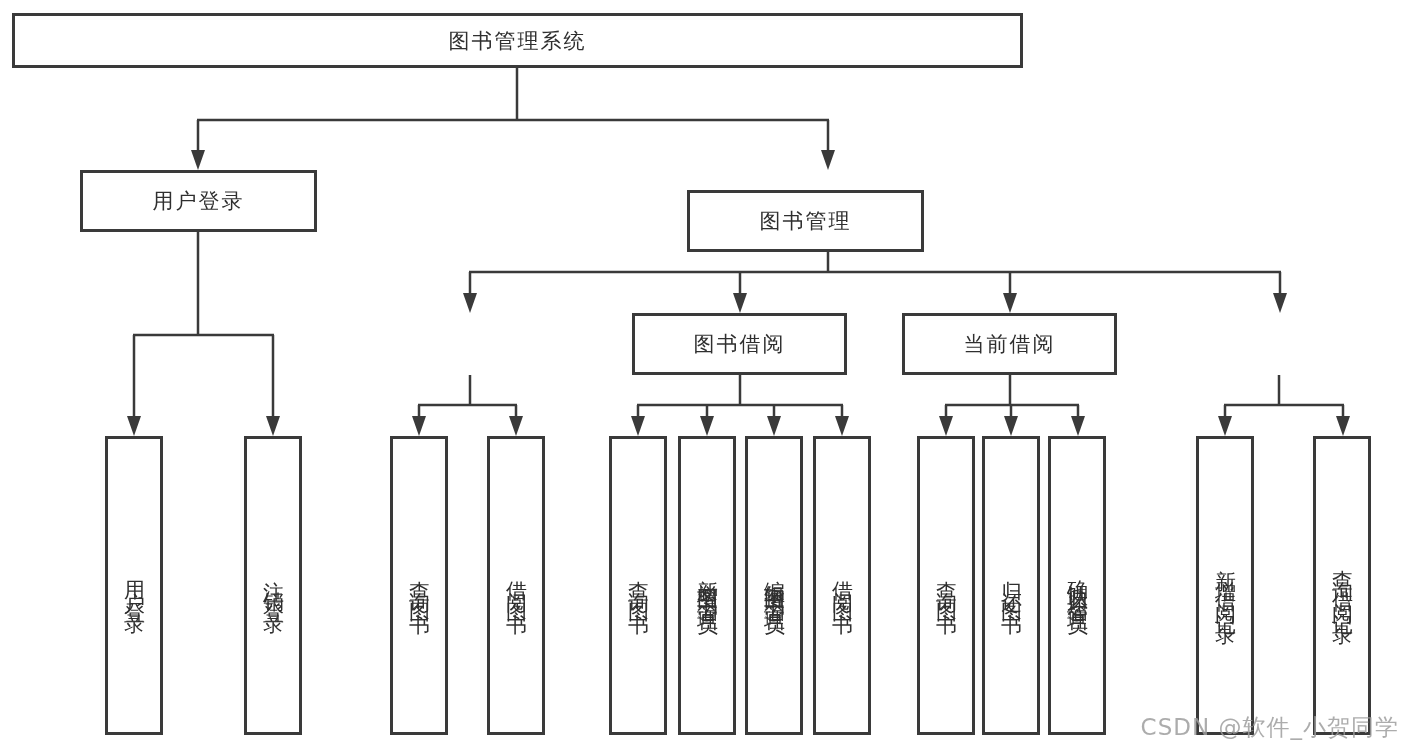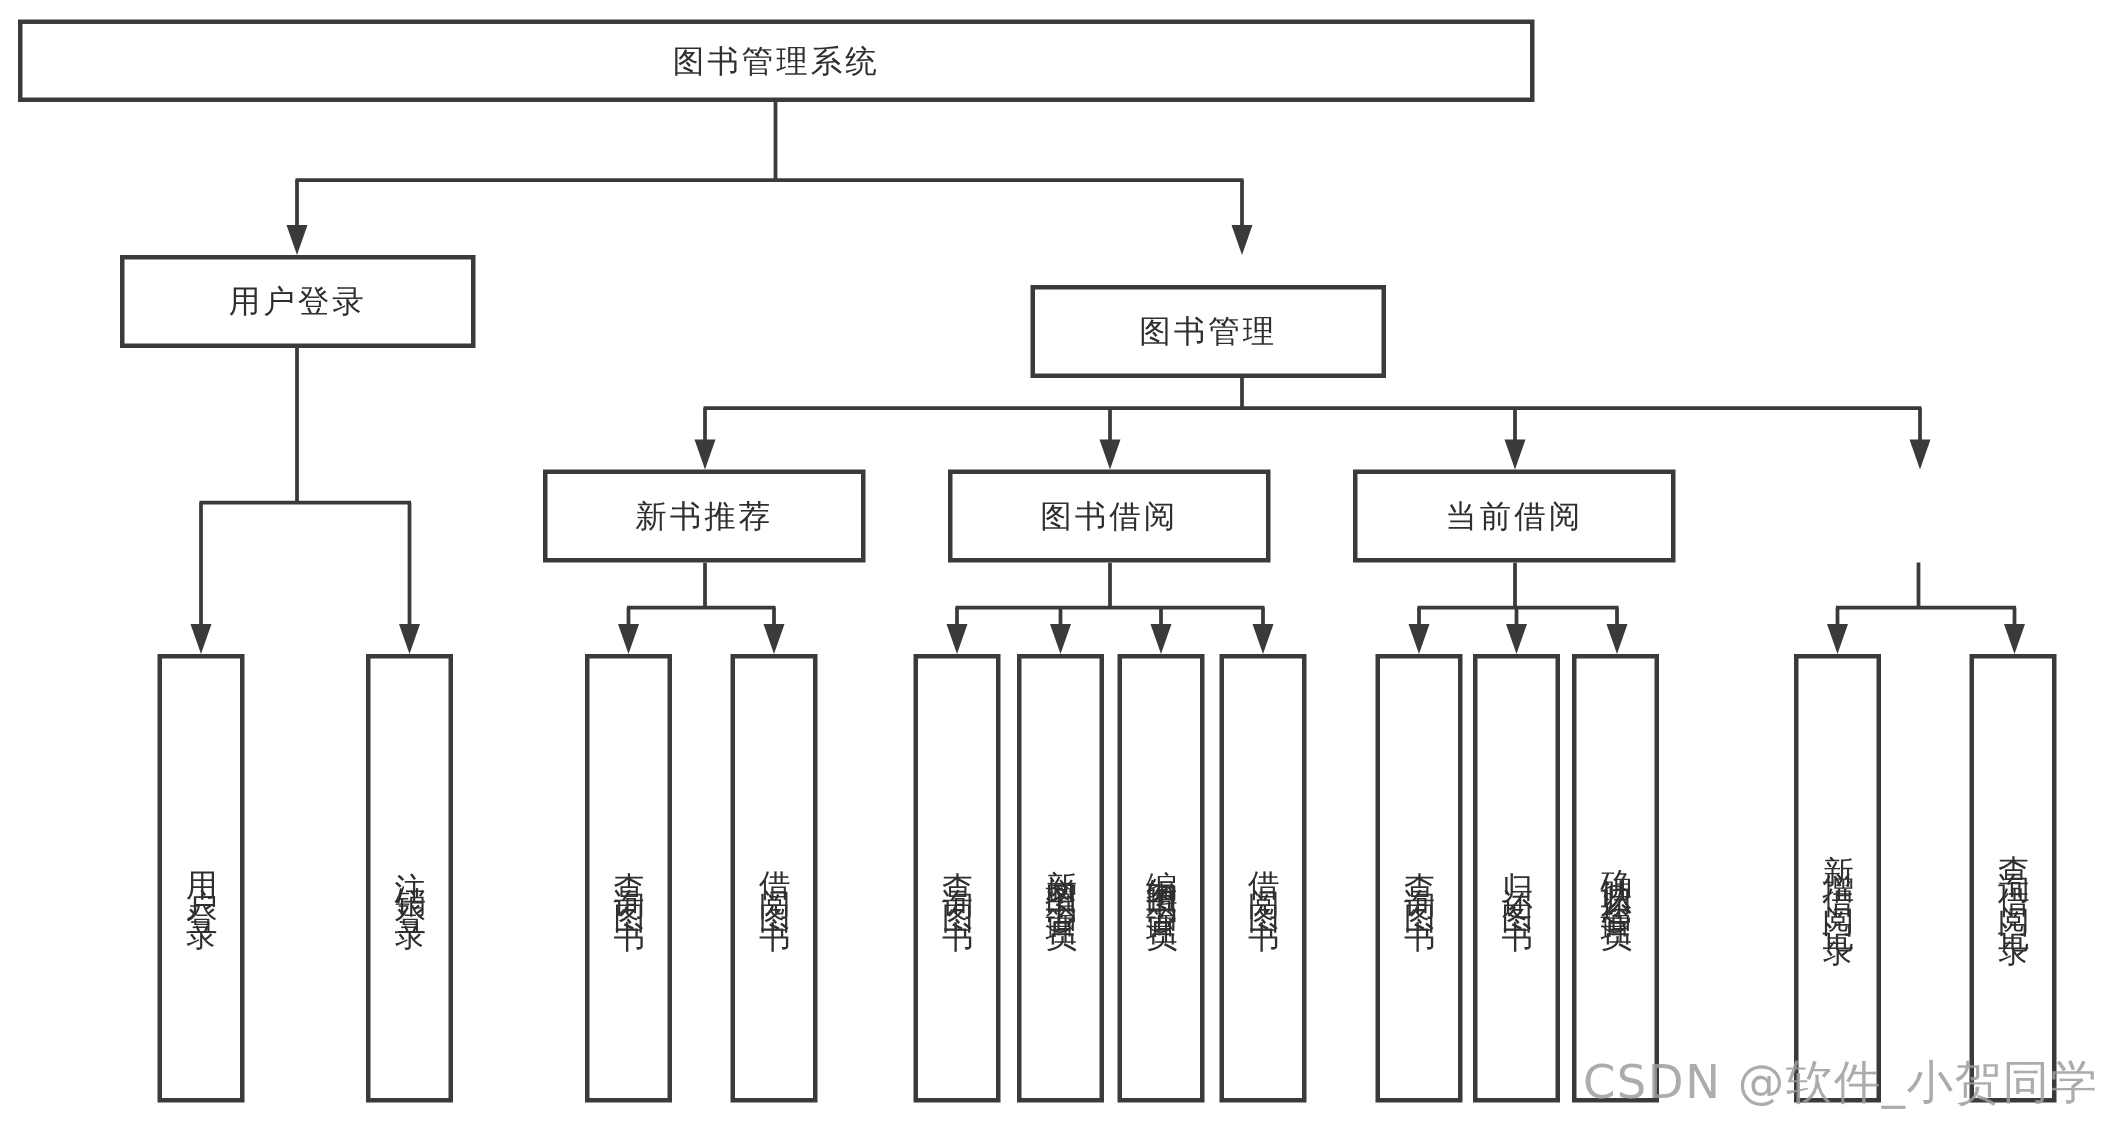--- a/index.html
+++ b/index.html
@@ -45,21 +45,21 @@
     line-height: 1;
     white-space: nowrap;
   }
   .vbox.tight span {
     letter-spacing: 5px;
   }
   .watermark {
     position: absolute;
     right: 6px;
     bottom: 4px;
-    font-size: 31px;
+    font-size: 23px;
     color: rgba(158, 158, 158, 0.85);
     letter-spacing: 1px;
     z-index: 2;
     white-space: nowrap;
   }
 </style>
 </head>
 <body>
 
 <div class="canvas">
@@ -139,23 +139,20 @@
     <span>图书管理系统</span>
   </div>
 
   <div class="node hbox" style="left:80px; top:170px; width:237px; height:62px;">
     <span>用户登录</span>
   </div>
   <div class="node hbox" style="left:687px; top:170px; width:237px; height:62px;margin-top:20px;">
     <span>图书管理</span>
   </div>
 
-  <div class="node hbox" style="left:362px; top:313px; width:215px; height:62px;">
-    <span>新书推荐</span>
-  </div>
   <div class="node hbox" style="left:902px; top:313px; width:215px; height:62px;">
     <span>当前借阅</span>
   </div>
   <div class="node hbox" style="left:632px; top:313px; width:215px; height:62px;">
     <span>图书借阅</span>
   </div>
 
   <div class="node vbox" style="left:105px; top:436px; width:58px; height:299px;">
     <span>用户登录</span>
   </div>

